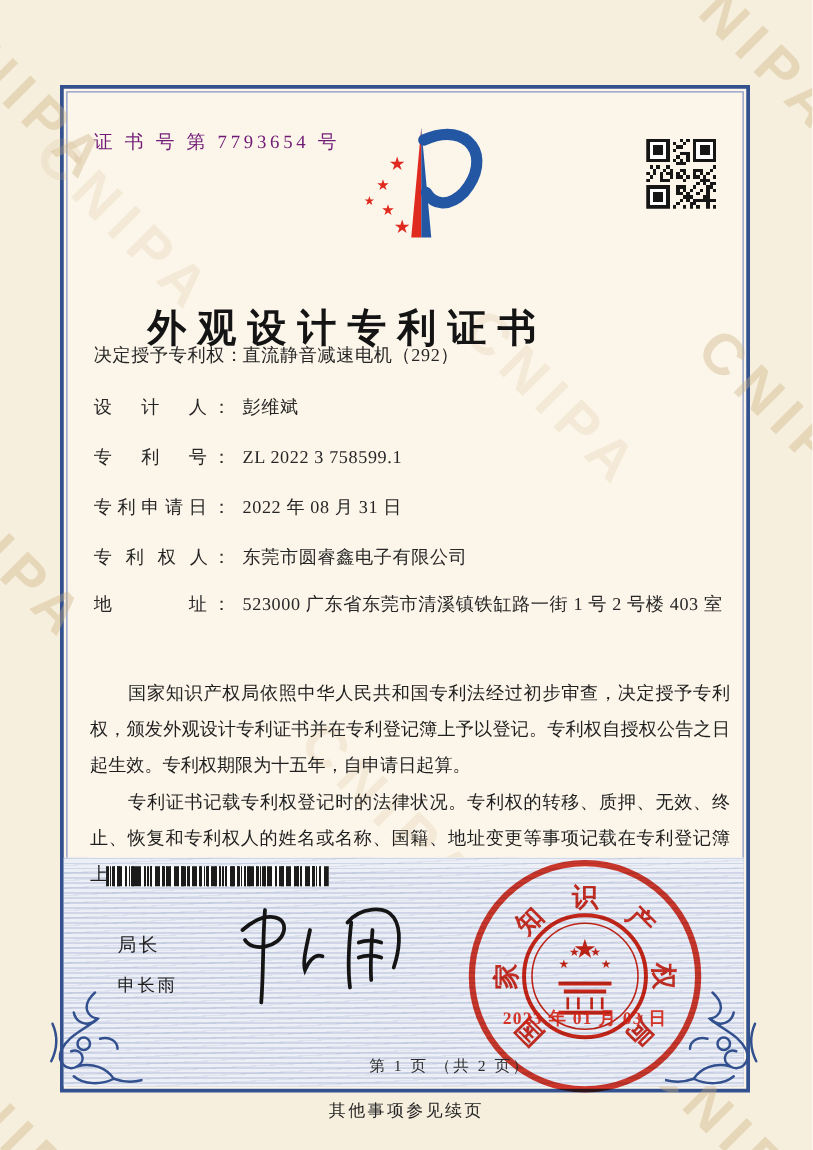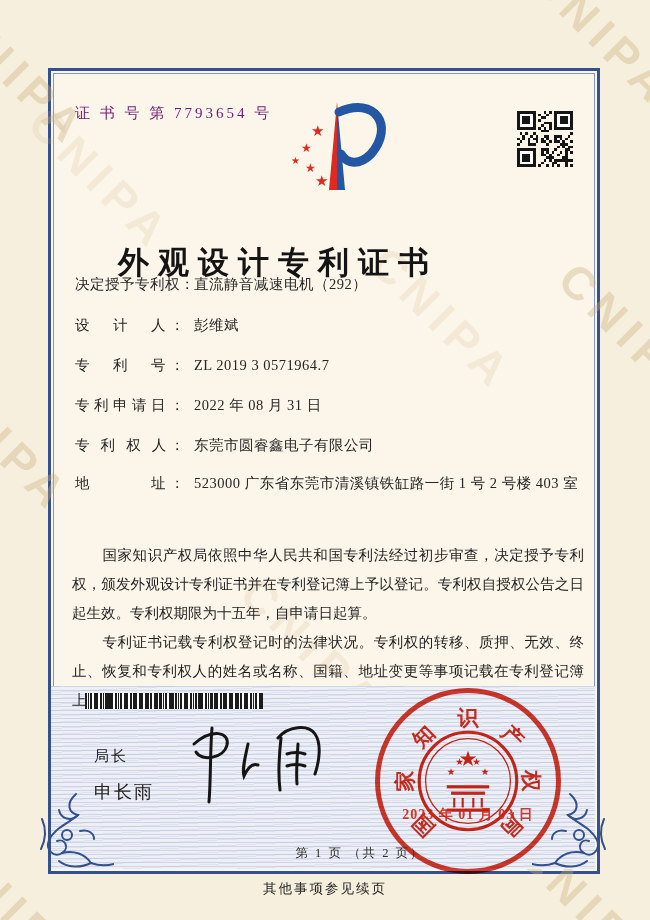--- a/index.html
+++ b/index.html
@@ -43,21 +43,21 @@
                          repeating-linear-gradient(177deg,rgba(130,148,190,.14) 0 1px,transparent 1px 6px);}
 
   .barcode{position:absolute;z-index:4;left:85px;top:693px;width:178px;height:16px;background:#fdfdfd;
         background-image:repeating-linear-gradient(90deg,#1b1b1b 0 2px,transparent 2px 5px),
                          repeating-linear-gradient(90deg,#1b1b1b 0 1px,transparent 1px 3px),
                          repeating-linear-gradient(90deg,transparent 0 9px,#1b1b1b 9px 11px,transparent 11px 13px);}
 
   .sig-title{position:absolute;z-index:4;left:94px;top:747px;font-family:"Liberation Sans","DejaVu Sans",sans-serif;
              font-size:15px;letter-spacing:2px;color:#202020;text-align:center;}
   .sig-name{position:absolute;z-index:4;left:94px;top:780px;font-family:Liberation Serif, serif;
-            font-size:18px;letter-spacing:2px;color:#202020;}
+            font-size:14px;letter-spacing:2px;color:#202020;}
   .signature{position:absolute;z-index:4;left:182px;top:714px;width:168px;height:96px;}
 
   .flourish{position:absolute;z-index:4;width:78px;height:84px;top:791px;}
   .flourish.left{left:36px;}
   .flourish.right{left:532px;transform:scaleX(-1);}
 
   
   .seal{position:absolute;z-index:5;left:375px;top:688px;width:176px;height:176px;border-radius:50%;
         border:5px solid rgba(217,41,27,.92);mix-blend-mode:multiply;}
   .seal-char{position:absolute;left:50%;top:50%;font-family:"Liberation Sans","DejaVu Sans",sans-serif;
@@ -221,21 +221,21 @@
 
   <div class="title">外观设计专利证书</div>
 
   <div class="frow" style="top:275px">
     <span class="flabel">决定授予专利权：</span><span class="fvalue">直流静音减速电机（292）</span>
   </div>
   <div class="frow" style="top:316px">
     <span class="flabel">设　计　人：</span><span class="fvalue">彭维斌</span>
   </div>
   <div class="frow" style="top:356px">
-    <span class="flabel">专　利　号：</span><span class="fvalue">ZL 2019 3 0571964.7</span>
+    <span class="flabel">专　利　号：</span><span class="fvalue">ZL 2022 3 758599.1</span>
   </div>
   <div class="frow" style="top:396px">
     <span class="flabel">专利申请日：</span><span class="fvalue">2022 年 08 月 31 日</span>
   </div>
   <div class="frow" style="top:436px">
     <span class="flabel">专 利 权 人：</span><span class="fvalue">东莞市圆睿鑫电子有限公司</span>
   </div>
   <div class="frow" style="top:474px">
     <span class="flabel">地　　　址：</span><span class="fvalue">523000 广东省东莞市清溪镇铁缸路一街 1 号 2 号楼 403 室</span>
   </div>

